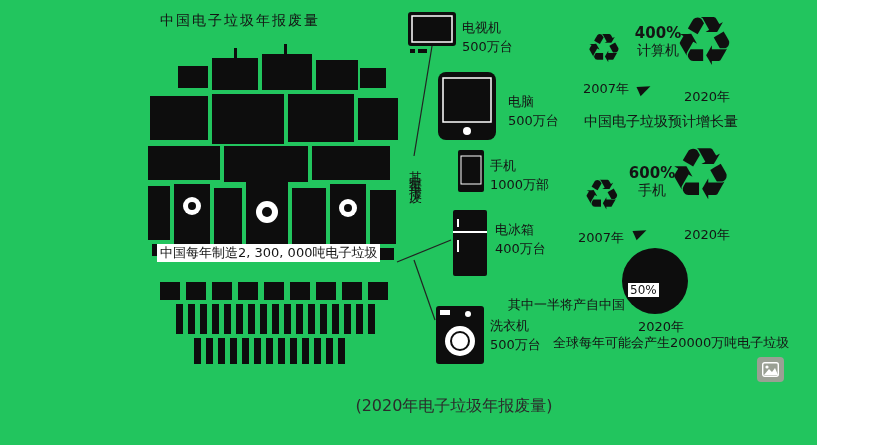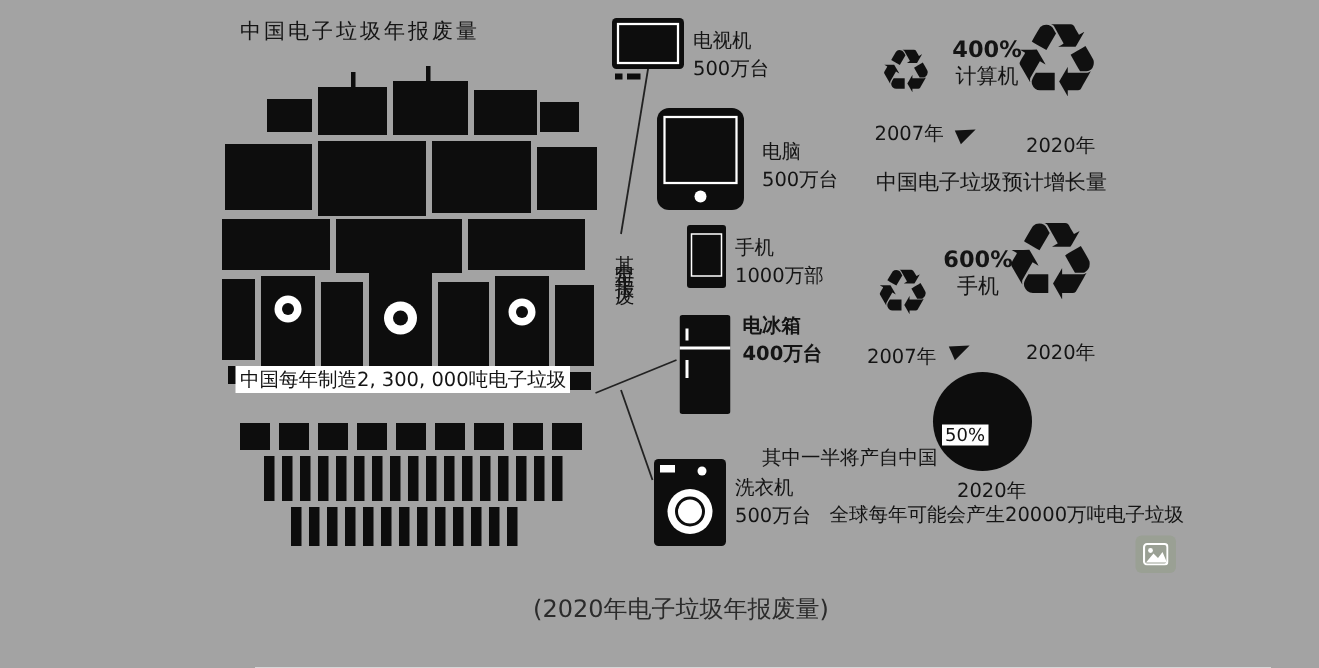--- a/index.html
+++ b/index.html
@@ -1,32 +1,32 @@
 <!DOCTYPE html>
 <html><head>
 <meta charset="utf-8">
 <style>
   html,body{margin:0;padding:0;background:#fff;}
-  .stage{position:relative;width:879px;height:445px;background:#a3a3a3;
+  .stage{position:relative;width:817px;height:445px;background:#22c55e;
          font-family:"DejaVu Sans",sans-serif;color:#141414;overflow:hidden;font-size:13px;}
   .abs{position:absolute;}
   .overlay{position:absolute;left:0;top:0;pointer-events:none;}
 
   
   .title{left:160px;top:12px;font-size:14px;letter-spacing:2px;}
   .pile{left:148px;top:40px;}
   .pile-caption{left:157px;top:244px;font-size:13px;background:#fff;padding:0 3px;white-space:nowrap;}
 
   
   .brace-label{left:406px;top:160px;font-size:13px;writing-mode:vertical-rl;letter-spacing:4px;}
   .dev-label{font-size:13px;line-height:19px;white-space:nowrap;}
   .dev-icon-tv{left:408px;top:12px;}   .dev-label-tv{left:462px;top:18px;}
   .dev-icon-pc{left:438px;top:72px;}   .dev-label-pc{left:508px;top:92px;}
   .dev-icon-ph{left:458px;top:150px;}  .dev-label-ph{left:490px;top:156px;}
-  .dev-icon-fr{left:453px;top:210px;}  .dev-label-fr{left:495px;top:208px;font-weight:bold;}
+  .dev-icon-fr{left:453px;top:210px;}  .dev-label-fr{left:495px;top:220px;}
   .dev-icon-wa{left:436px;top:306px;}  .dev-label-wa{left:490px;top:316px;}
 
   
   .recycle{color:#101010;line-height:1;}
   .r1-small{left:586px;top:28px;font-size:40px;}
   .r1-big{left:674px;top:8px;font-size:68px;}
   .r1-pct{left:626px;top:24px;width:64px;text-align:center;}
   .r2-small{left:583px;top:174px;font-size:42px;}
   .r2-big{left:668px;top:138px;font-size:72px;}
   .r2-pct{left:620px;top:164px;width:64px;text-align:center;}

